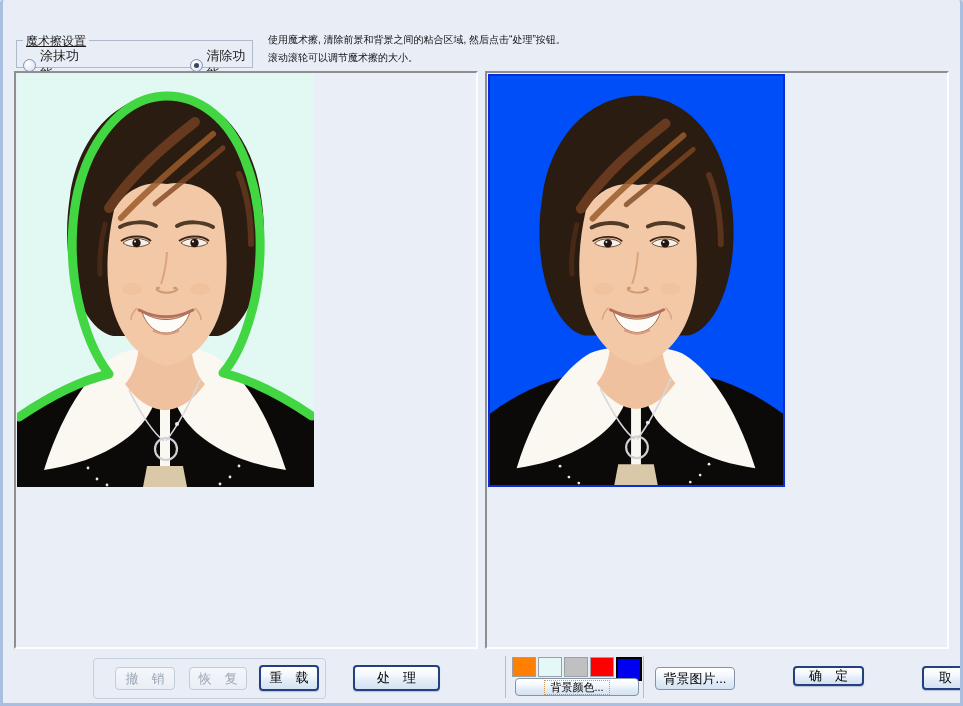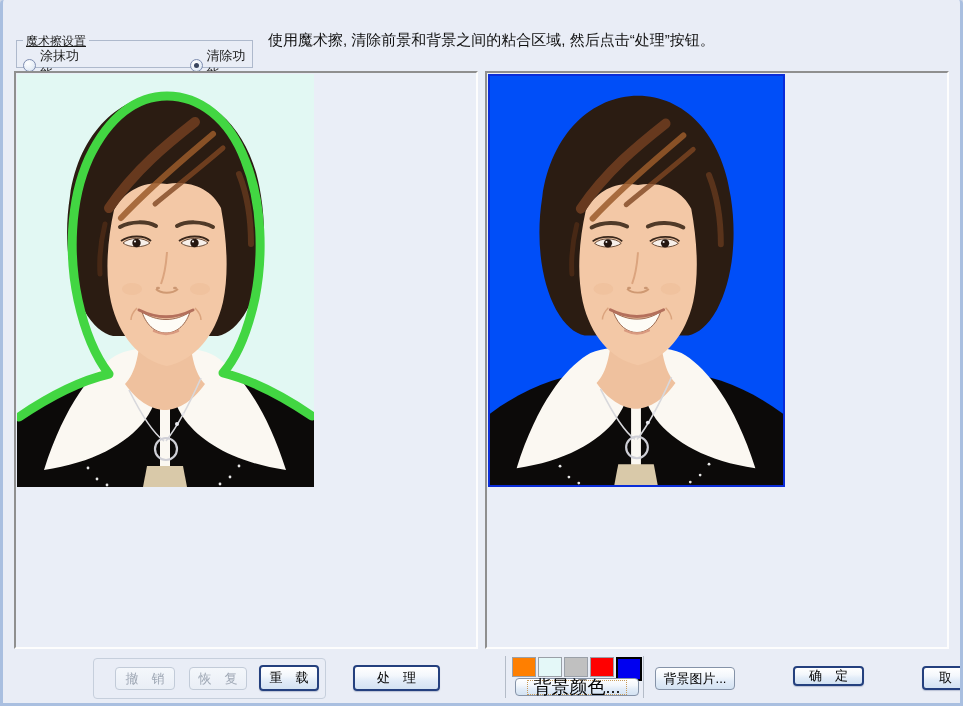--- a/index.html
+++ b/index.html
@@ -49,21 +49,21 @@
     background:radial-gradient(circle at 35% 30%,#ffffff 0%,#e7eef7 60%,#cdd9ea 100%);
     position:relative;flex:0 0 auto;
   }
   .radio-circle.checked::after{
     content:"";position:absolute;left:3px;top:3px;width:5px;height:5px;
     border-radius:50%;background:#39455e;
   }
   .radio-label{font-size:13px;color:#1a1a1a;}
   .instructions{
     position:absolute;left:265px;top:31px;width:660px;
-    font-size:15px;color:#111;line-height:18px;
+    font-size:10px;color:#111;line-height:18px;
   }
   
   .panel{
     position:absolute;top:71px;width:464px;height:578px;
     background:#eaeef7;
     border-top:2px solid #8f8f8f;border-left:2px solid #8f8f8f;
     border-bottom:2px solid #fdfdfd;border-right:2px solid #fdfdfd;
   }
   .panel-left{left:11px;}
   .panel-right{left:482px;}
@@ -95,21 +95,21 @@
   .vline-b{left:640px;}
   .swatch-row{
     position:absolute;left:509px;top:657px;height:24px;
     display:flex;align-items:flex-start;gap:2px;
   }
   .swatch{
     width:24px;height:20px;border:1px solid #9aa0a8;
     background:#fff;flex:0 0 auto;
   }
   .swatch.selected{width:26px;height:24px;border:2px solid #000;}
-  .btn-bgcolor{left:512px;top:678px;width:124px;height:18px;font-size:18px;}
+  .btn-bgcolor{left:512px;top:678px;width:124px;height:18px;font-size:11px;}
   .focus-dots{border:1px dotted #c79a58;padding:0 5px;line-height:13px;}
   .btn-bgimage{left:652px;top:667px;width:80px;height:23px;}
   .btn-ok{left:790px;top:666px;width:71px;height:20px;}
   .btn-cancel{left:875px;top:666px;width:73px;height:24px;margin-left:44px;}
 </style>
 </head>
 <body>
 
 <div class="dialog">
 
@@ -123,20 +123,21 @@
       </div>
       <div class="radio-opt">
         <span class="radio-circle checked" id="radio1"></span>
         <span class="radio-label">清除功能</span>
       </div>
     </div>
   </div>
 
   <div class="instructions">
     <div>使用魔术擦, 清除前景和背景之间的粘合区域, 然后点击“处理”按钮。</div>
+    <div>滚动滚轮可以调节魔术擦的大小。</div>
   </div>
 
   <div class="panel panel-left">
     <div class="photo" id="leftPhoto">
         <svg viewBox="0 0 297 413" preserveAspectRatio="none">
     <rect x="0" y="0" width="297" height="413" fill="#e2f8f3"></rect>
 
     <path d="M0,341 C34,316 72,301 104,300 L193,300 C225,301 263,316 297,341 L297,413 L0,413 Z" fill="#0c0a09"></path>
     <g fill="#ffffff" opacity="0.9">
       <circle cx="63" cy="382" r="1.4"></circle>

